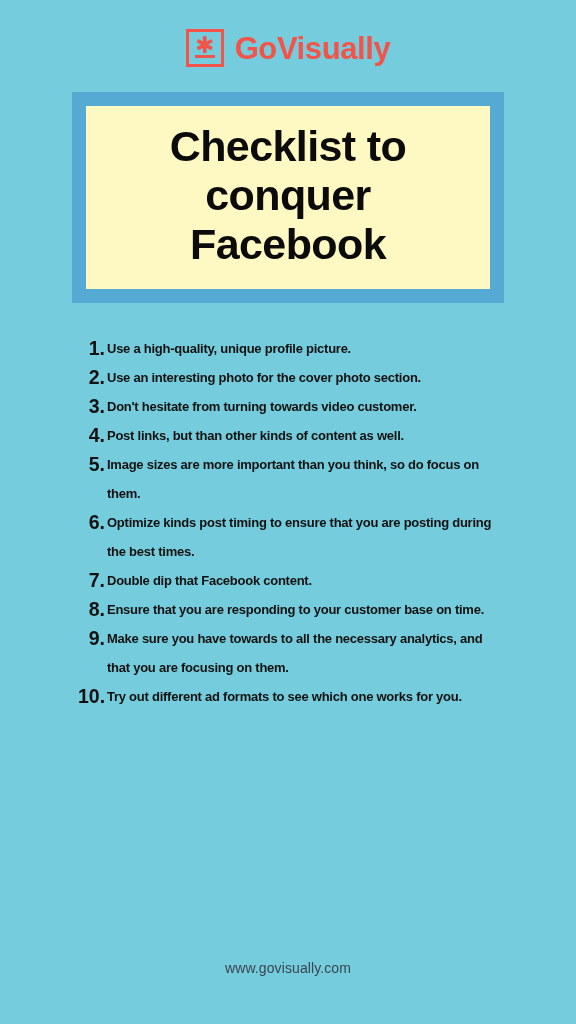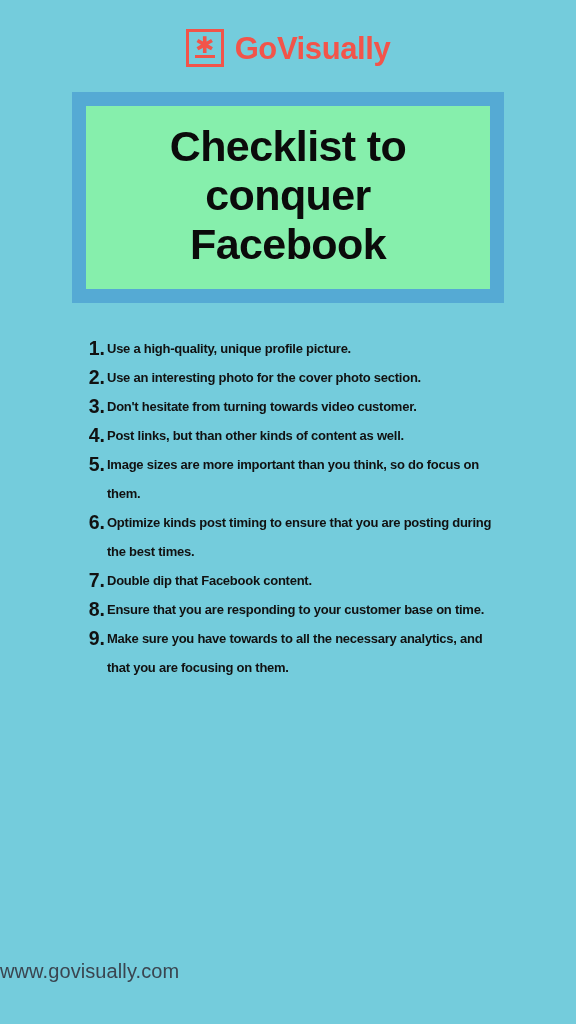--- a/index.html
+++ b/index.html
@@ -71,21 +71,21 @@
     top: 92px;
     width: 432px;
     height: 211px;
     background: #55aad4;
     box-sizing: border-box;
     padding: 14px;
   }
   .title-panel {
     width: 100%;
     height: 100%;
-    background: #86efac;
+    background: #fef9c3;
     box-sizing: border-box;
     display: flex;
     align-items: center;
     justify-content: center;
     padding: 6px 24px 10px;
   }
   .title-text {
     font-size: 43px;
     line-height: 49px;
     font-weight: 700;
@@ -128,22 +128,22 @@
     font-family: "Liberation Sans", sans-serif;
     letter-spacing: -0.25px;
   }
 
   
   .footer {
     position: absolute;
     left: 0;
     right: 0;
     top: 960px;
-    text-align: left;
-    font-size: 20px;
+    text-align: center;
+    font-size: 14px;
     color: #3a4550;
     font-family: "Liberation Sans", sans-serif;
     letter-spacing: 0.1px;
   }
 </style>
 </head>
 <body>
 
 <div class="logo-bar">
   <span class="logo-mark">
@@ -189,15 +189,19 @@
       <div class="check-text">Double dip that Facebook content.</div>
     </div>
     <div class="check-item">
       <div class="check-num">8.</div>
       <div class="check-text">Ensure that you are responding to your customer base on time.</div>
     </div>
     <div class="check-item">
       <div class="check-num">9.</div>
       <div class="check-text">Make sure you have towards to all the necessary analytics, and that you are focusing on them.</div>
     </div>
+    <div class="check-item">
+      <div class="check-num">10.</div>
+      <div class="check-text">Try out different ad formats to see which one works for you.</div>
+    </div>
   </div>
 
 <div class="footer">www.govisually.com</div>
 
 </body></html>

